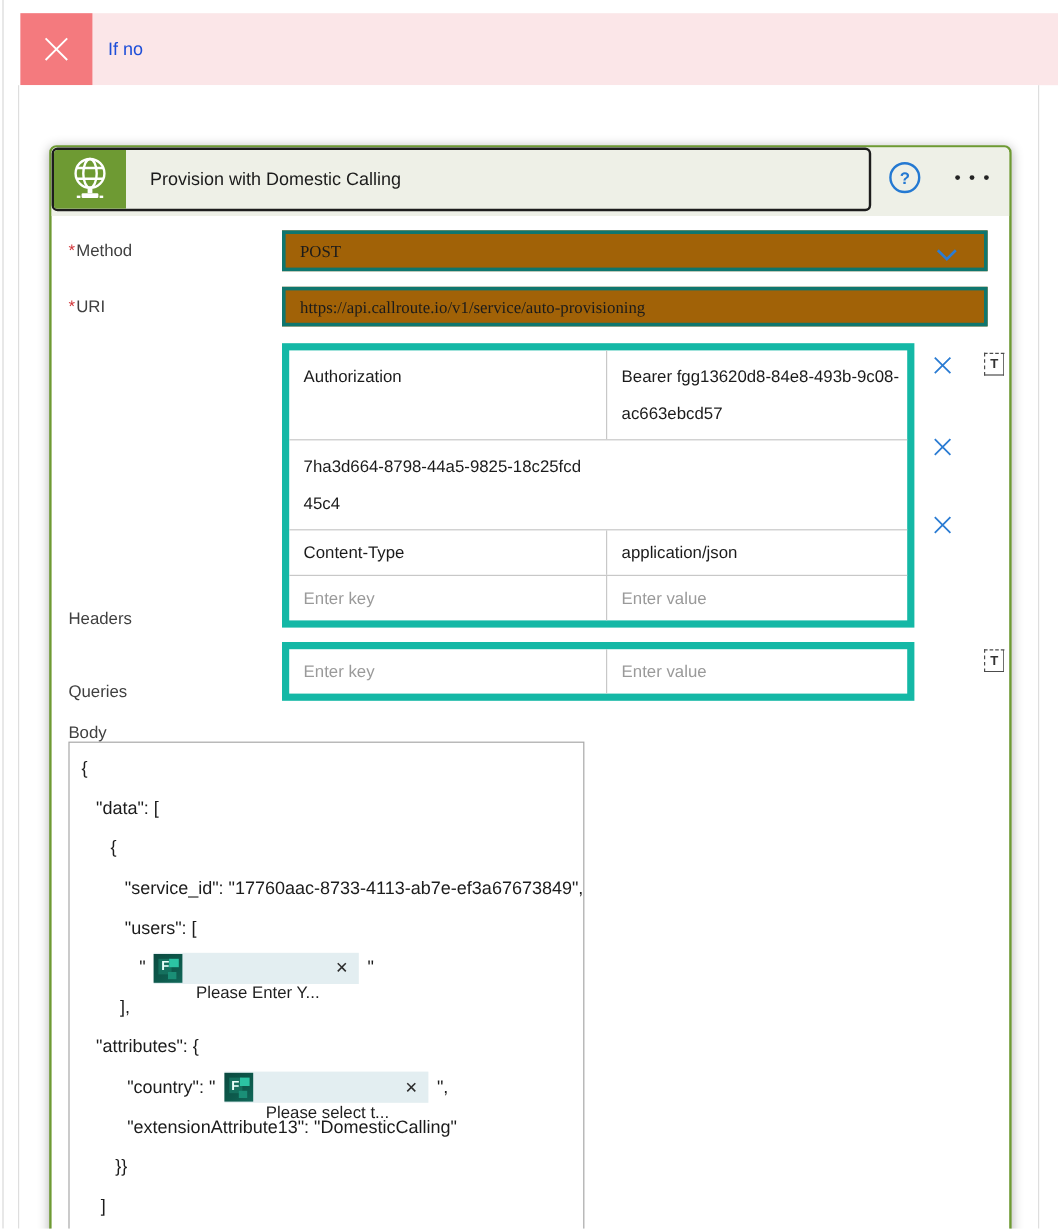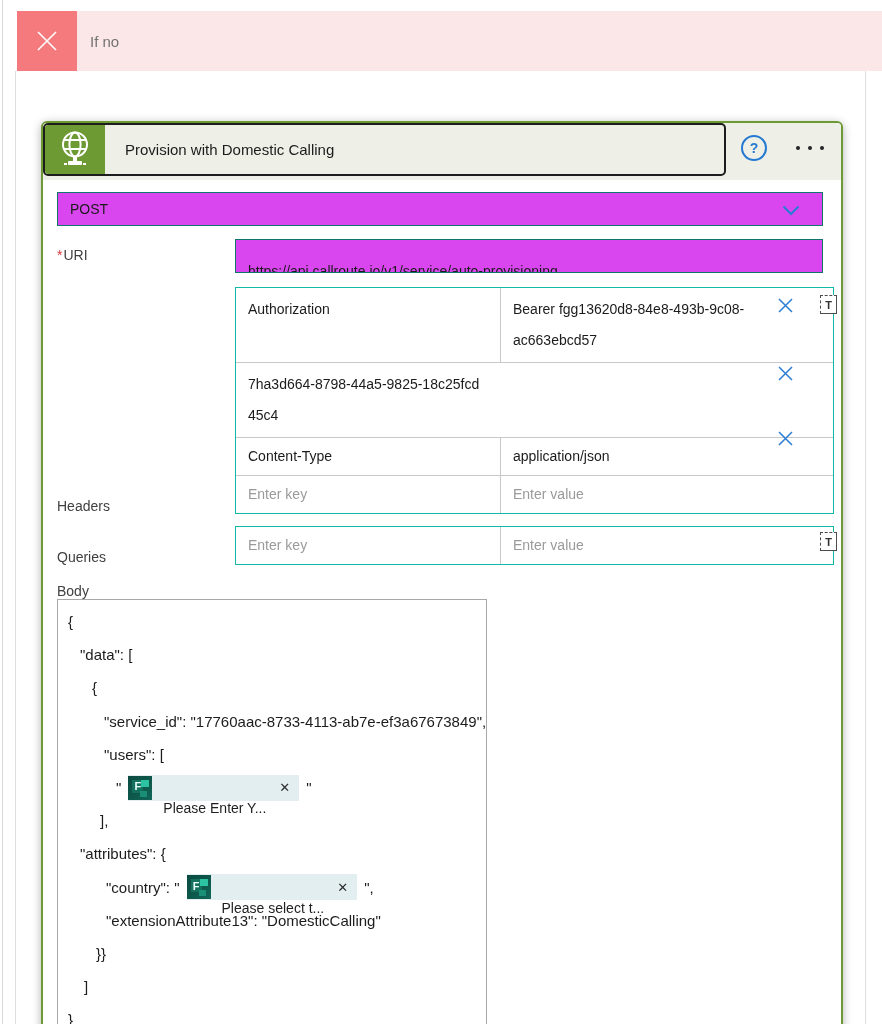--- a/index.html
+++ b/index.html
@@ -7,21 +7,21 @@
   body { font-family:"Liberation Sans", sans-serif; }
   .canvas { position:relative; width:882px; height:1024px; background:#fff; overflow:hidden; }
 
   .outer-line { position:absolute; left:2px; top:0; width:1px; height:1024px; background:#d9d9d9; }
 
   
   .branch-header { position:absolute; left:17px; top:11px; width:865px; height:60px;
                    background:#fbe6e8; display:flex; align-items:stretch; cursor:pointer; }
   .branch-close { width:60px; flex:none; background:#f47a7e; display:flex; align-items:center; justify-content:center; }
   .branch-close svg { display:block; }
-  .branch-label { align-self:center; margin-left:13px; font-size:15px; color:#737373; }
+  .branch-label { align-self:center; margin-left:13px; font-size:15px; color:#1d4ed8; }
 
   .branch-body { position:absolute; left:15px; top:71px; width:851px; height:953px;
                  border-left:1px solid #dedede; border-right:1px solid #dedede; background:#fff; }
 
   
   .card { position:absolute; left:41px; top:121px; width:802px; height:940px;
           border:2px solid #6e9a33; border-radius:6px; background:#fff;
           box-shadow:0 2px 10px rgba(0,0,0,0.30); }
   .card-header { position:relative; height:57px; background:#eef0e7; border-radius:4px 4px 0 0; }
   .title-box { position:absolute; left:0; top:0; width:683px; height:53px; border:2px solid #1d1d1d;
@@ -35,28 +35,28 @@
   .menu-dots i { width:4px; height:4px; border-radius:50%; background:#242424; }
 
   
   .card-body { padding:12px 18px 0 14px; }
   .frow { display:flex; align-items:flex-start; }
   .flabel { width:178px; flex:none; font-size:14px; color:#404040; }
   .req { color:#d13438; margin-right:1px; }
   .mb13{margin-bottom:13px;} .mb14{margin-bottom:14px;} .mb12{margin-bottom:12px;align-items:flex-end;} .mb11{margin-bottom:11px;flex-direction:column;}
   .pt8{padding-top:8px;} .pt6{padding-top:6px;} .pt4{padding-top:4px;} .pt10{padding-top:10px;}
 
-  .inputbox { flex:1; border:1px solid #0f766e; background:#d946ef; font-size:14px; color:#1b1b1b; }
+  .inputbox { flex:1; border:3px solid #0f766e; background:#a16207; font-size:14px; color:#1b1b1b;font-family:Liberation Serif, serif; }
   .select { height:34px; line-height:32px; padding:0 12px; position:relative; cursor:pointer; }
   .select svg { position:absolute; right:22px; top:12px; }
-  .single { height:33px; line-height:31px; padding:16px 12px; overflow:hidden; white-space:nowrap; }
+  .single { height:33px; line-height:31px; padding:0 12px; overflow:hidden; white-space:nowrap; }
 
   
   .kvwrap { position:relative; flex:1; }
-  .kvtable { width:599px; border:1px solid #14b8a6; }
+  .kvtable { width:527px; border:6px solid #14b8a6; }
   .kvrow { display:flex; border-top:1px solid #c8c8c8; }
   .kvrow:first-child { border-top:none; }
   .kcell { width:265px; flex:none; border-right:1px solid #c8c8c8; padding:6px 12px; font-size:14px;
            color:#1b1b1b; line-height:31px; cursor:text; }
   .vcell { width:260px; flex:none; padding:6px 12px; font-size:14px; color:#1b1b1b; line-height:31px;
            word-break:break-all; cursor:text; }
   .kvrow.h38 .kcell, .kvrow.h38 .vcell { padding:3px 12px; }
   .cellinput { width:100%; border:none; outline:none; font-family:"Liberation Sans",sans-serif;
                font-size:14px; line-height:31px; color:#b91c1c; background:transparent; }
   .cellinput::placeholder { color:#9a9a9a; }
@@ -130,20 +130,21 @@
       <div class="menu-dots">
         <i></i>
           <i></i>
           <i></i>
       </div>
     </div>
 
     <div class="card-body">
 
       <div class="frow mb13">
+        <div class="flabel pt8"><span class="req">*</span><span>Method</span></div>
         <div class="inputbox select">
           <span>POST</span>
           <svg width="18" height="11" viewBox="0 0 18 11">
             <path d="M1.5 1.5 L9 9 L16.5 1.5" stroke="#2b7cd3" stroke-width="2.2" fill="none"></path>
           </svg>
         </div>
       </div>
 
       <div class="frow mb14">
         <div class="flabel pt8"><span class="req">*</span><span>URI</span></div>

